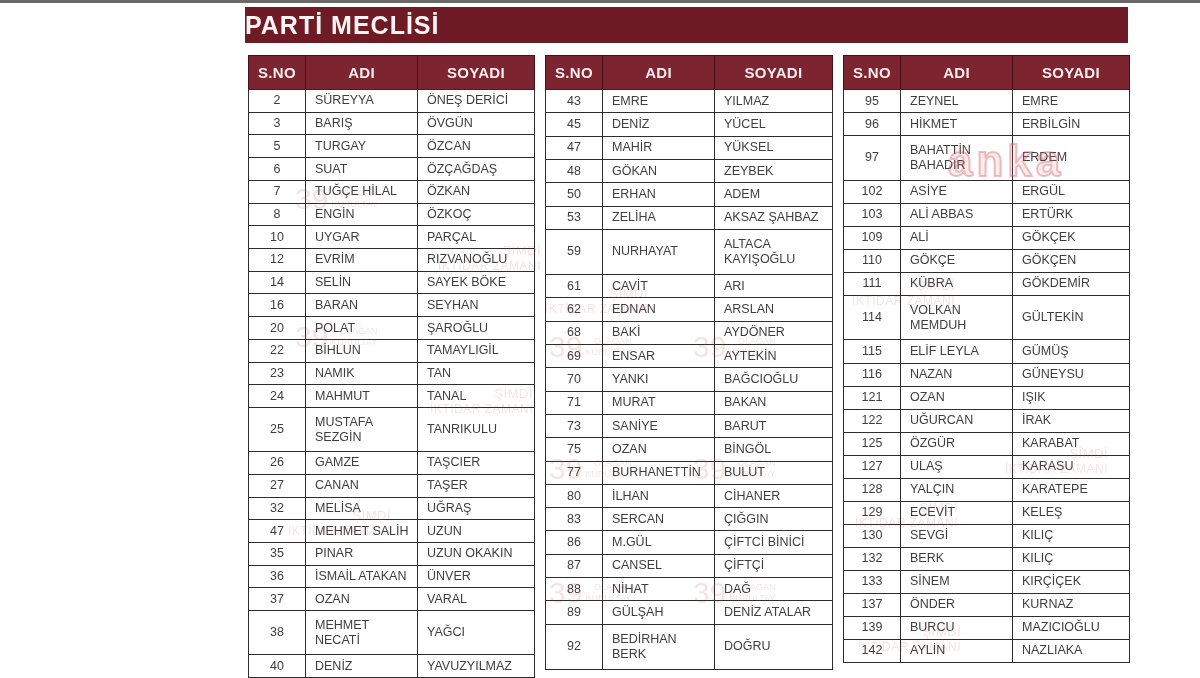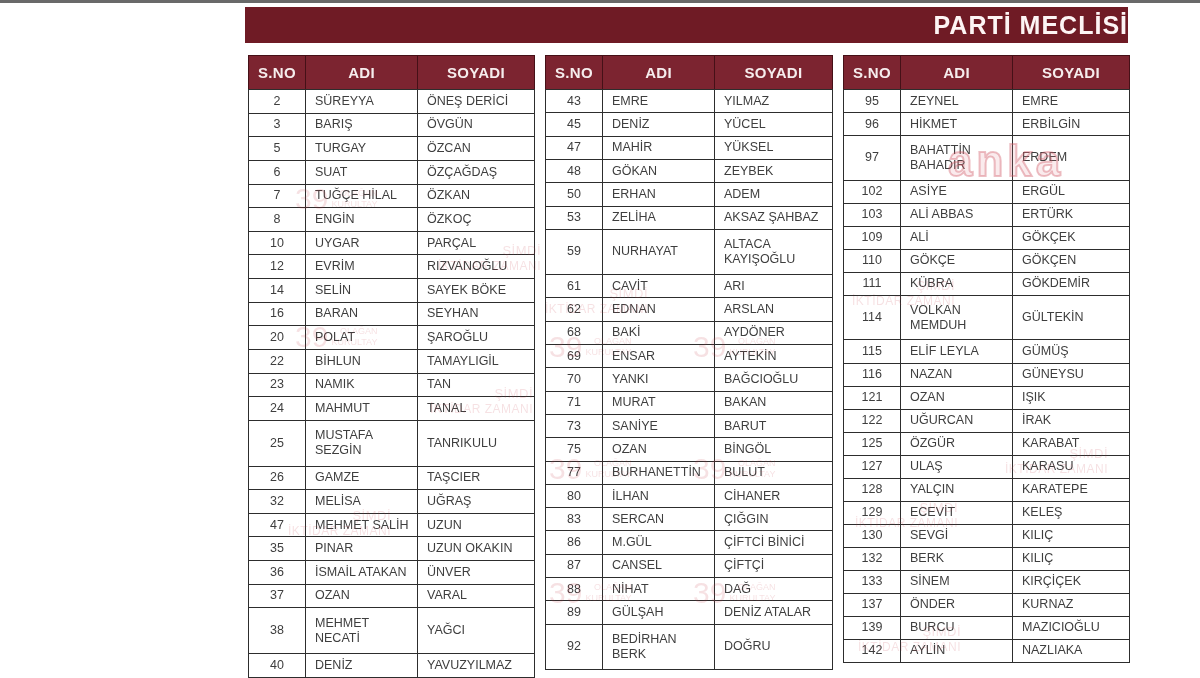--- a/index.html
+++ b/index.html
@@ -34,21 +34,21 @@
     position:absolute;top:50%;left:50%;
     transform:translate(-50%,-50%) rotate(-90deg);
     text-align:center;white-space:nowrap;
     color:#ffffff;font-weight:700;font-size:45px;line-height:1.5;
     letter-spacing:0.5px;
   }
   
   .title-bar{
     position:absolute;left:245px;top:7px;width:883px;height:36px;
     background:var(--bar-maroon);
-    display:flex;align-items:center;justify-content:flex-end;
+    display:flex;align-items:center;justify-content:flex-start;
     color:#fdf4f4;font-weight:700;font-size:25px;letter-spacing:1px;
     z-index:3;
   }
   
   .tbl-wrap{position:absolute;z-index:3;}
   #table-0{left:248px;top:55px;width:287px;height:623px;}
   #table-1{left:545px;top:55px;width:288px;height:615px;}
   #table-2{left:843px;top:55px;width:287px;height:608px;}
   table{
     border-collapse:collapse;table-layout:fixed;
@@ -189,20 +189,25 @@
           <td class="sno">25</td>
           <td class="name">MUSTAFA SEZGİN</td>
           <td class="name">TANRIKULU</td>
         </tr>
         <tr>
           <td class="sno">26</td>
           <td class="name">GAMZE</td>
           <td class="name">TAŞCIER</td>
         </tr>
         <tr>
+          <td class="sno">27</td>
+          <td class="name">CANAN</td>
+          <td class="name">TAŞER</td>
+        </tr>
+        <tr>
           <td class="sno">32</td>
           <td class="name">MELİSA</td>
           <td class="name">UĞRAŞ</td>
         </tr>
         <tr>
           <td class="sno">47</td>
           <td class="name">MEHMET SALİH</td>
           <td class="name">UZUN</td>
         </tr>
         <tr>

